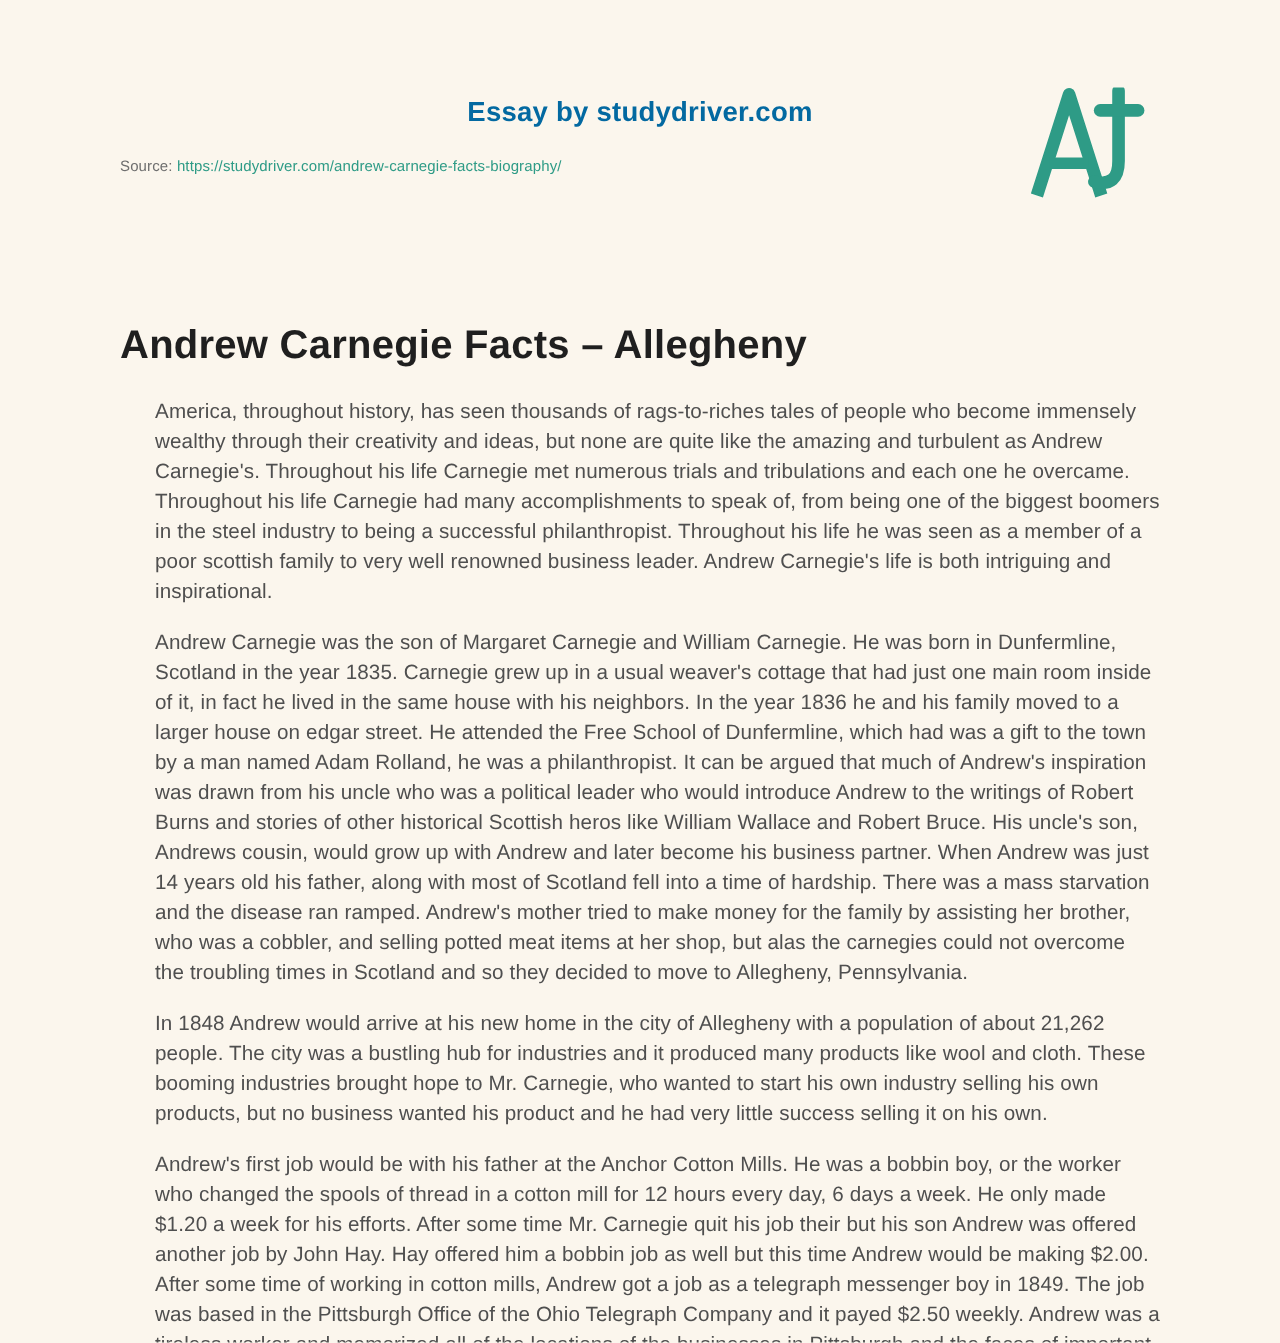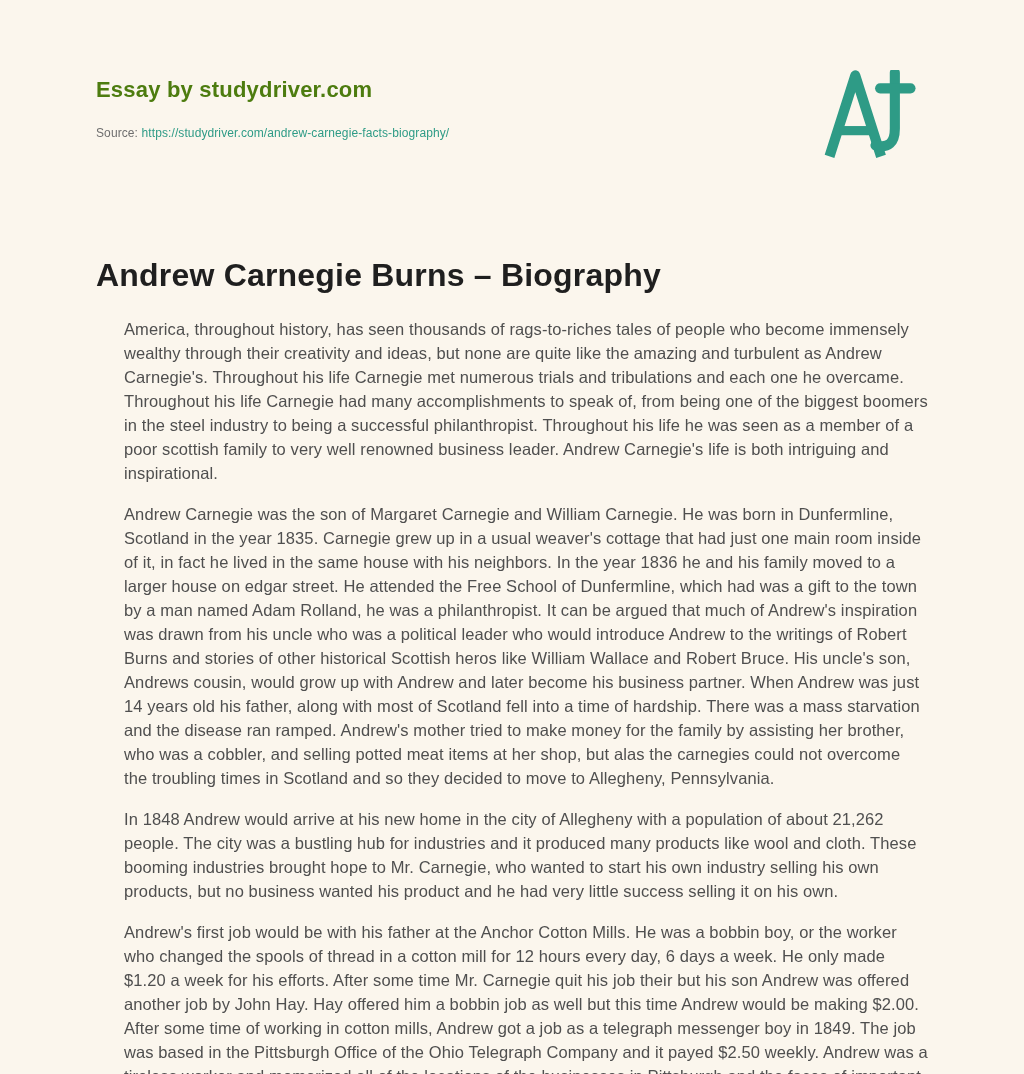--- a/index.html
+++ b/index.html
@@ -16,23 +16,24 @@
   .page {
     padding: 76px 96px 0 96px;
     position: relative;
     width: 100%;
     height: 100%;
   }
   .header-block { position: relative; }
   .byline {
     font-size: 22px;
     font-weight: 700;
-    color: #4d7c0f;
+    color: #0369a1;
     letter-spacing: 0.2px;
     line-height: 28px;
+    text-align: center;
   }
   .source-line {
     margin-top: 20px;
     font-size: 12px;
     line-height: 19px;
     color: #6e6e6e;
     letter-spacing: 0.1px;
   }
   .source-line .url {
     color: #2e9b86;
@@ -83,21 +84,21 @@
 
         <path d="M6 93 L34 5 L62 93" stroke="#2e9b86" stroke-width="11" fill="none" stroke-linejoin="round"></path>
         <path d="M17 65 L51 65" stroke="#2e9b86" stroke-width="10" fill="none"></path>
 
         <path d="M77 2 L77 63 Q77 86 56 81" stroke="#2e9b86" stroke-width="11" fill="none" stroke-linecap="round"></path>
         <path d="M61 19 L94 19" stroke="#2e9b86" stroke-width="11" fill="none" stroke-linecap="round"></path>
       </svg>
     </div>
   </div>
 
-  <h1 class="title">Andrew Carnegie Burns – Biography</h1>
+  <h1 class="title">Andrew Carnegie Facts – Allegheny</h1>
 
   <div class="content">
       <p>America, throughout history, has seen thousands of rags-to-riches tales of people who become immensely wealthy through their creativity and ideas, but none are quite like the amazing and turbulent as Andrew Carnegie's. Throughout his life Carnegie met numerous trials and tribulations and each one he overcame. Throughout his life Carnegie had many accomplishments to speak of, from being one of the biggest boomers in the steel industry to being a successful philanthropist. Throughout his life he was seen as a member of a poor scottish family to very well renowned business leader. Andrew Carnegie's life is both intriguing and inspirational.</p>
       <p>Andrew Carnegie was the son of Margaret Carnegie and William Carnegie. He was born in Dunfermline, Scotland in the year 1835. Carnegie grew up in a usual weaver's cottage that had just one main room inside of it, in fact he lived in the same house with his neighbors. In the year 1836 he and his family moved to a larger house on edgar street. He attended the Free School of Dunfermline, which had was a gift to the town by a man named Adam Rolland, he was a philanthropist. It can be argued that much of Andrew's inspiration was drawn from his uncle who was a political leader who would introduce Andrew to the writings of Robert Burns and stories of other historical Scottish heros like William Wallace and Robert Bruce. His uncle's son, Andrews cousin, would grow up with Andrew and later become his business partner. When Andrew was just 14 years old his father, along with most of Scotland fell into a time of hardship. There was a mass starvation and the disease ran ramped. Andrew's mother tried to make money for the family by assisting her brother, who was a cobbler, and selling potted meat items at her shop, but alas the carnegies could not overcome the troubling times in Scotland and so they decided to move to Allegheny, Pennsylvania.</p>
       <p>In 1848 Andrew would arrive at his new home in the city of Allegheny with a population of about 21,262 people. The city was a bustling hub for industries and it produced many products like wool and cloth. These booming industries brought hope to Mr. Carnegie, who wanted to start his own industry selling his own products, but no business wanted his product and he had very little success selling it on his own.</p>
       <p>Andrew's first job would be with his father at the Anchor Cotton Mills. He was a bobbin boy, or the worker who changed the spools of thread in a cotton mill for 12 hours every day, 6 days a week. He only made $1.20 a week for his efforts. After some time Mr. Carnegie quit his job their but his son Andrew was offered another job by John Hay. Hay offered him a bobbin job as well but this time Andrew would be making $2.00. After some time of working in cotton mills, Andrew got a job as a telegraph messenger boy in 1849. The job was based in the Pittsburgh Office of the Ohio Telegraph Company and it payed $2.50 weekly. Andrew was a tireless worker and memorized all of the locations of the businesses in Pittsburgh and the faces of important people.</p>
     </div>
 
 </div>
 

